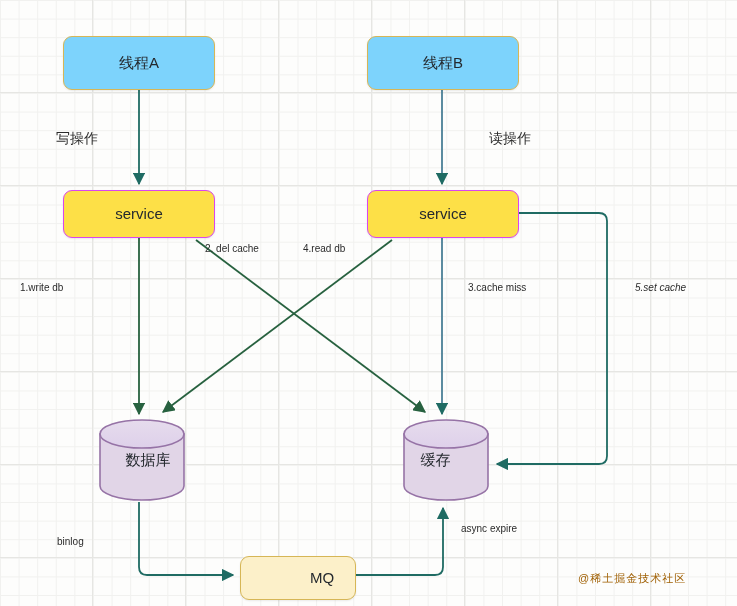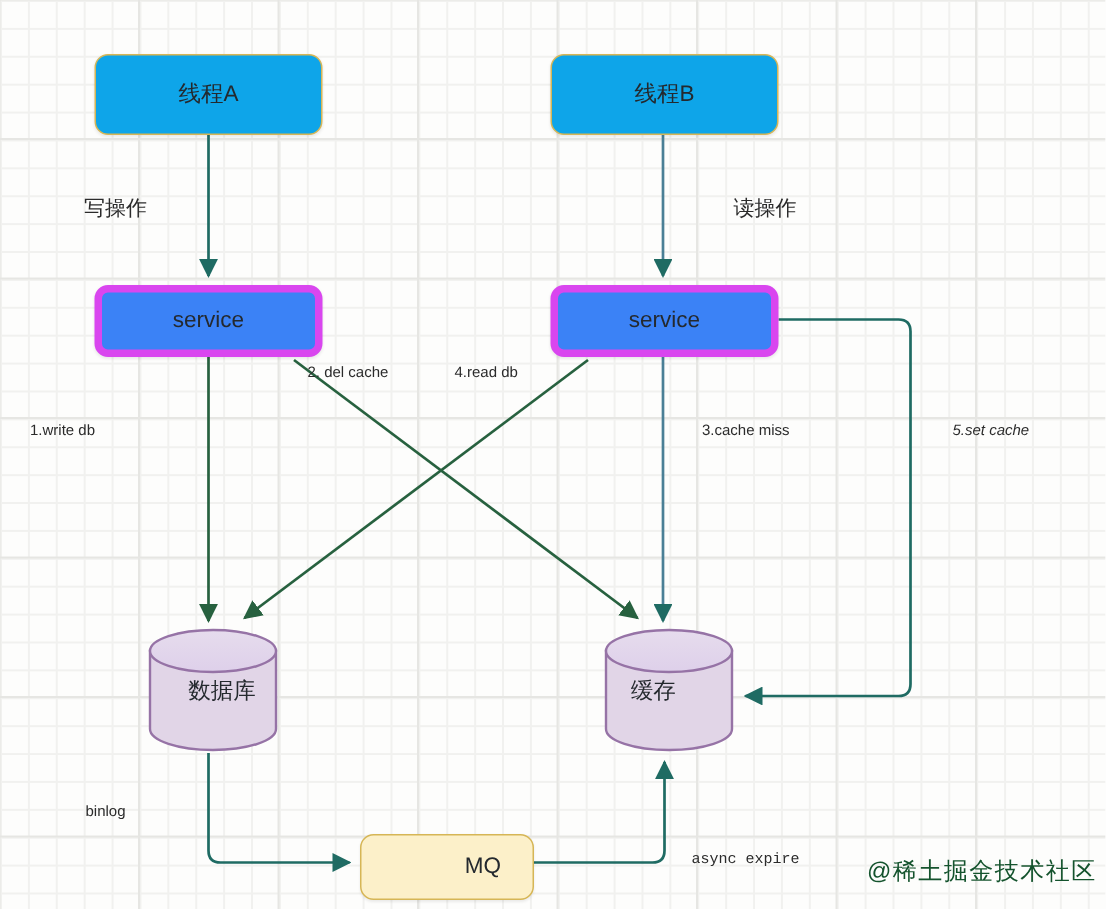--- a/index.html
+++ b/index.html
@@ -31,28 +31,28 @@
   .node{
     position:absolute;
     display:flex;align-items:center;justify-content:center;
     box-sizing:border-box;
     font-size:15px;
     color:#24292e;
     text-align:center;
     line-height:1.2;
   }
   .node-thread{
-    background:#0ea5e9;
+    background:#7dd3fc;
     border:1px solid #d6b656;
     border-radius:9px;
     box-shadow:0 1px 2px rgba(0,0,0,.08);
   }
   .node-service{
-    background:#3b82f6;
-    border:5px solid #d946ef;
+    background:#fde047;
+    border:1px solid #d946ef;
     border-radius:9px;
     box-shadow:0 1px 2px rgba(0,0,0,.08);
   }
   .node-mq{
     background:#fcf0c9;
     border:1px solid #d6b656;
     border-radius:9px;
     box-shadow:0 1px 2px rgba(0,0,0,.08);
   }
   .cyl-label{
@@ -64,22 +64,22 @@
   .edge-label{
     position:absolute;
     font-size:10px;
     color:#2b2b2b;
     white-space:nowrap;
     line-height:1;
   }
   .edge-label.cjk{font-size:14px;}
   .watermark{
     position:absolute;
-    font-size:16px;
-    color:#14532d;
+    font-size:11px;
+    color:#a16207;
     white-space:nowrap;
     letter-spacing:1px;
   }
 </style>
 </head>
 <body>
 
 <div class="grid-minor"></div>
 <div class="grid-major"></div>
 
@@ -159,15 +159,15 @@
 <div class="edge-label" style="left:205px;top:244px;">2. del cache</div>
 
 <div class="edge-label" style="left:303px;top:244px;">4.read db</div>
 
 <div class="edge-label" style="left:468px;top:283px;">3.cache miss</div>
 
 <div class="edge-label" style="left:635px;top:283px;font-style:italic;">5.set cache</div>
 
 <div class="edge-label" style="left:57px;top:537px;">binlog</div>
 
-<div class="edge-label" style="left:461px;top:569px;font-family:Liberation Mono, monospace;">async expire</div>
+<div class="edge-label" style="left:461px;top:524px;">async expire</div>
 
 <div class="watermark" style="left:578px;top:571px;">@稀土掘金技术社区</div>
 
 </body></html>

